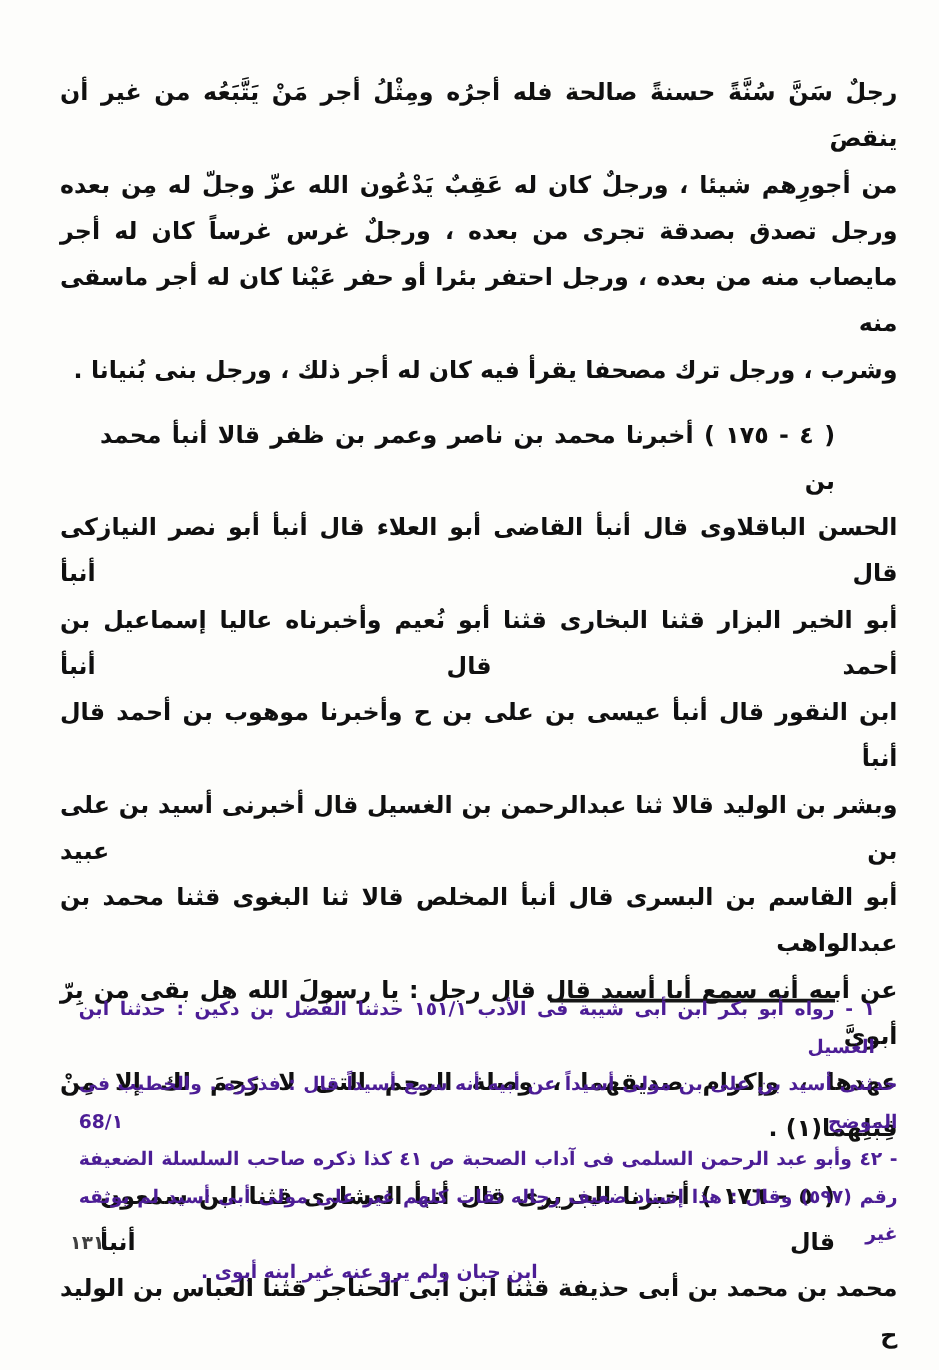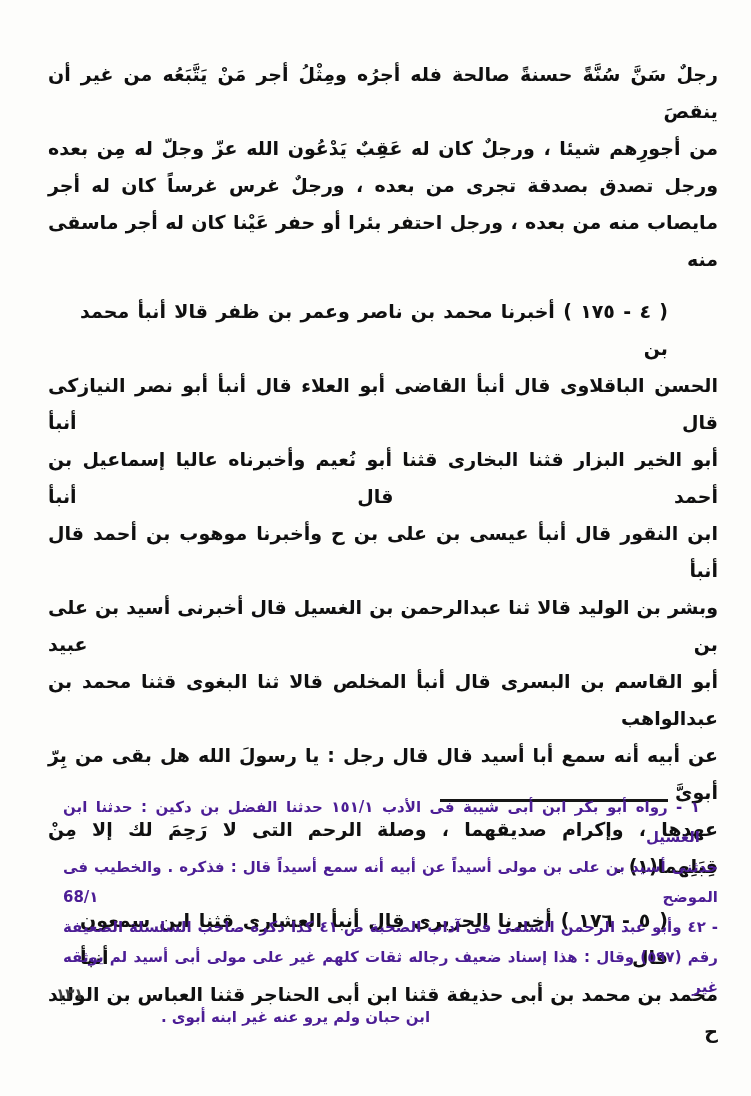--- a/index.html
+++ b/index.html
@@ -81,20 +81,21 @@
 
 <div class="page">
 
   <div class="main-text" dir="rtl">
 
     <div class="para">
       <div class="line">رجلٌ سَنَّ سُنَّةً حسنةً صالحة فله أجرُه ومِثْلُ أجر مَنْ يَتَّبَعُه من غير أن ينقصَ</div>
       <div class="line">من أجورِهم شيئا ، ورجلٌ كان له عَقِبٌ يَدْعُون الله عزّ وجلّ له مِن بعده</div>
       <div class="line">ورجل تصدق بصدقة تجرى من بعده ، ورجلٌ غرس غرساً كان له أجر</div>
       <div class="line">مايصاب منه من بعده ، ورجل احتفر بئرا أو حفر عَيْنا كان له أجر ماسقى منه</div>
+      <div class="line end">وشرب ، ورجل ترك مصحفا يقرأ فيه كان له أجر ذلك ، ورجل بنى بُنيانا .</div>
     </div>
 
     <div class="para para-175">
       <div class="line indent">( ٤ - ١٧٥ ) أخبرنا محمد بن ناصر وعمر بن ظفر قالا أنبأ محمد بن</div>
       <div class="line">الحسن الباقلاوى قال أنبأ القاضى أبو العلاء قال أنبأ أبو نصر النيازكى قال أنبأ</div>
       <div class="line">أبو الخير البزار قثنا البخارى قثنا أبو نُعيم وأخبرناه عاليا إسماعيل بن أحمد قال أنبأ</div>
       <div class="line">ابن النقور قال أنبأ عيسى بن على بن ح وأخبرنا موهوب بن أحمد قال أنبأ</div>
       <div class="line">وبشر بن الوليد قالا ثنا عبدالرحمن بن الغسيل قال أخبرنى أسيد بن على بن عبيد</div>
       <div class="line">أبو القاسم بن البسرى قال أنبأ المخلص قالا ثنا البغوى قثنا محمد بن عبدالواهب</div>
       <div class="line">عن أبيه أنه سمع أبا أسيد قال قال رجل : يا رسولَ الله هل بقى من بِرّ أبوىَّ</div>

